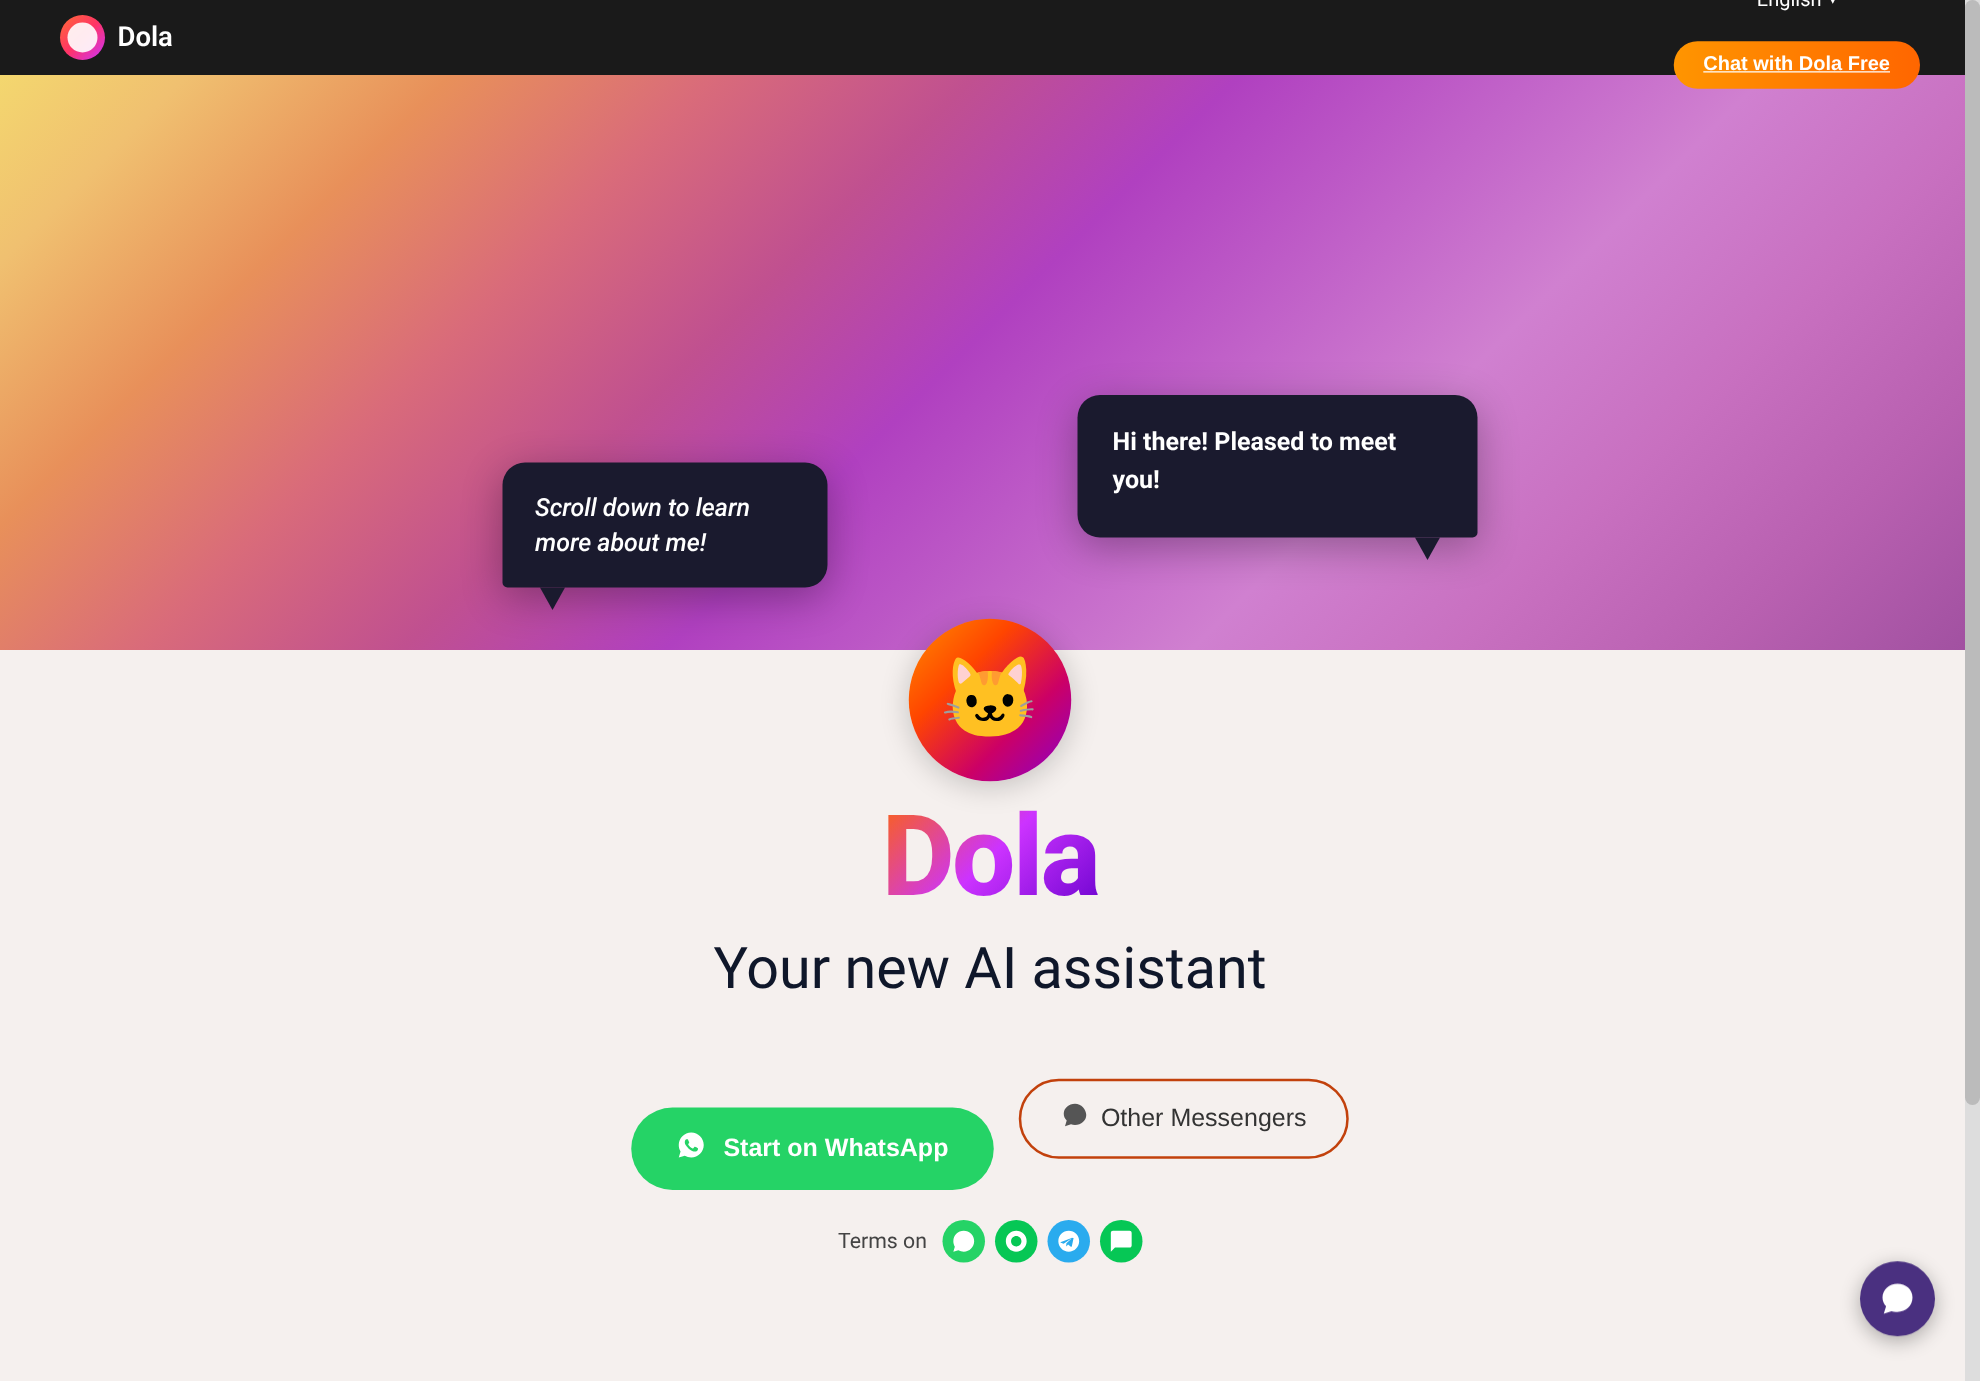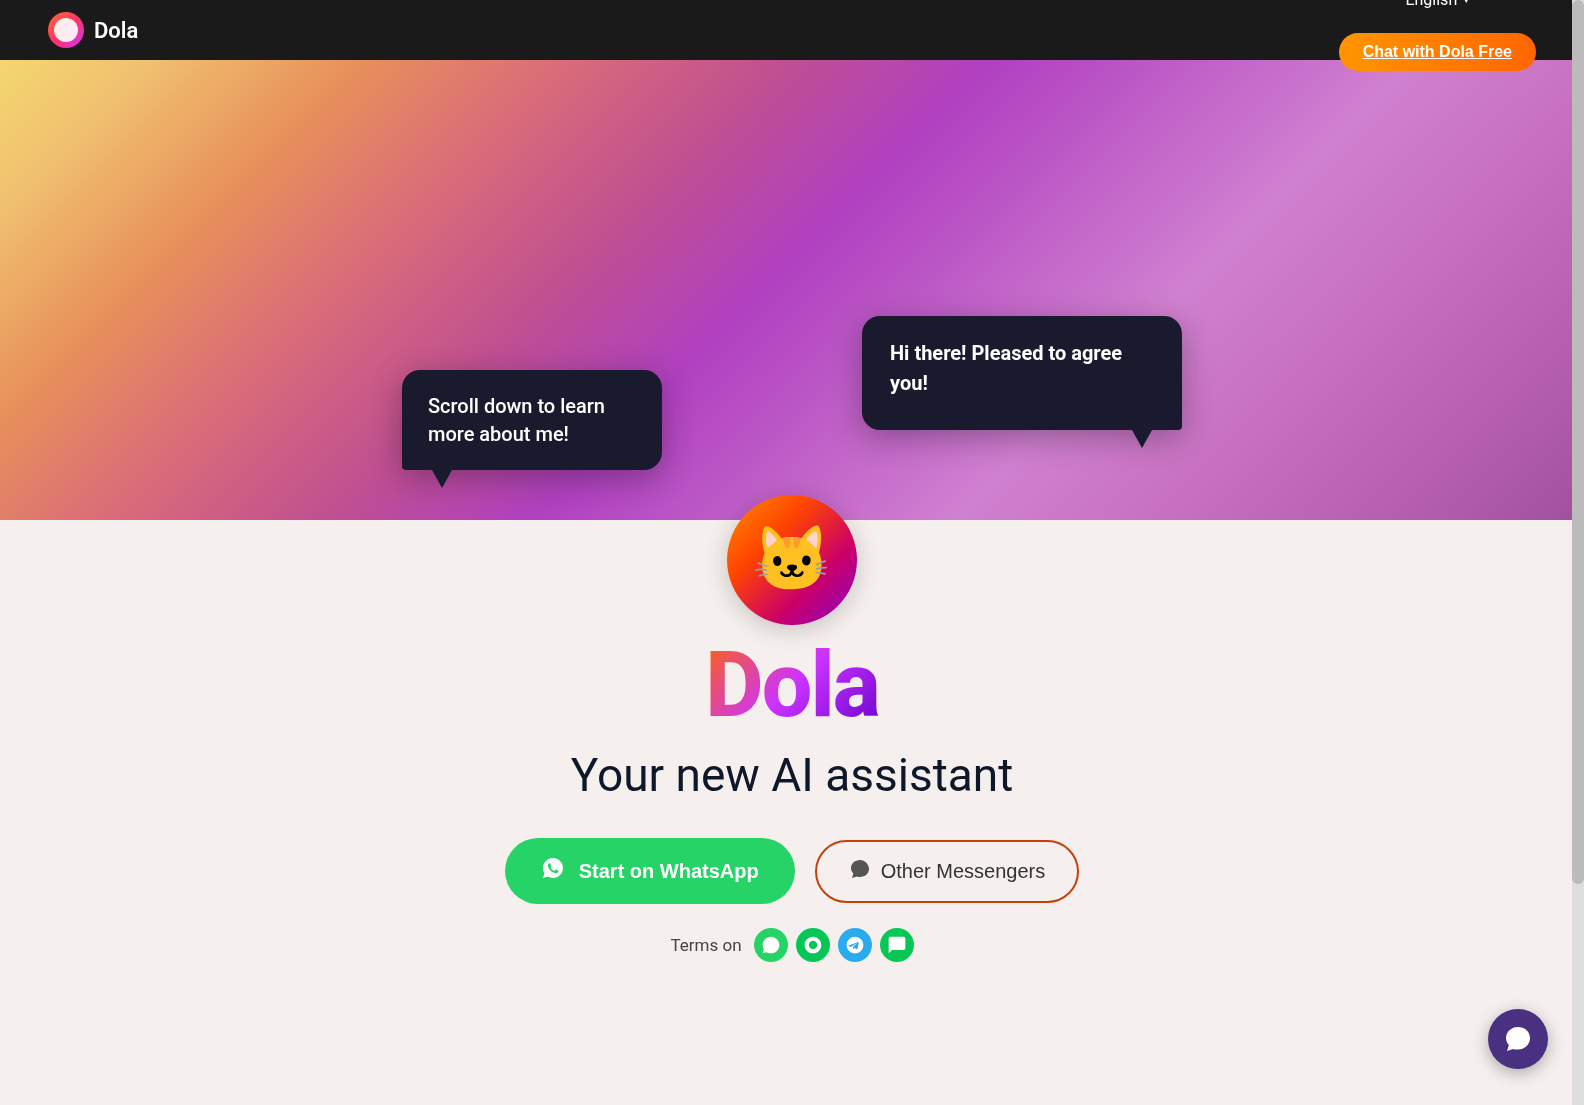--- a/index.html
+++ b/index.html
@@ -128,20 +128,21 @@
       background: #1a1a2e;
       color: white;
       border-radius: 18px 18px 18px 4px;
       padding: 22px 26px;
       max-width: 260px;
       font-size: 20px;
       font-weight: 500;
       line-height: 1.4;
       position: relative;
       box-shadow: 0 8px 32px rgba(0,0,0,0.3);
+      font-style: italic;
     }
     .bubble-left::after {
       content: '';
       position: absolute;
       bottom: -18px;
       left: 30px;
       border-width: 18px 10px 0 10px;
       border-style: solid;
       border-color: #1a1a2e transparent transparent transparent;
     }
@@ -237,20 +238,21 @@
       color: white;
       border: none;
       border-radius: 50px;
       padding: 18px 36px;
       font-size: 20px;
       font-weight: 600;
       cursor: pointer;
       display: flex;
       align-items: center;
       gap: 14px;
+      margin-top: 48px;
     }
     .whatsapp-icon {
       font-size: 22px;
     }
     .other-btn {
       background: transparent;
       color: #333;
       border: 2px solid #c2410c;
       border-radius: 50px;
       padding: 16px 32px;
@@ -366,21 +368,21 @@
 <main class="main">
 
   <div class="hero-bg"></div>
 
   <section class="hero">
     <div class="bubbles-row">
       <div class="bubble-left">
         <span>Scroll down to learn more about me!</span>
       </div>
       <div class="bubble-right">
-        <div class="bubble-title">Hi there! Pleased to agree you!</div>
+        <div class="bubble-title">Hi there! Pleased to meet you!</div>
       </div>
     </div>
   </section>
 
   <section class="content-section">
 
     <div class="dola-logo-circle">
       <span class="dola-cat-face">🐱</span>
     </div>
 

